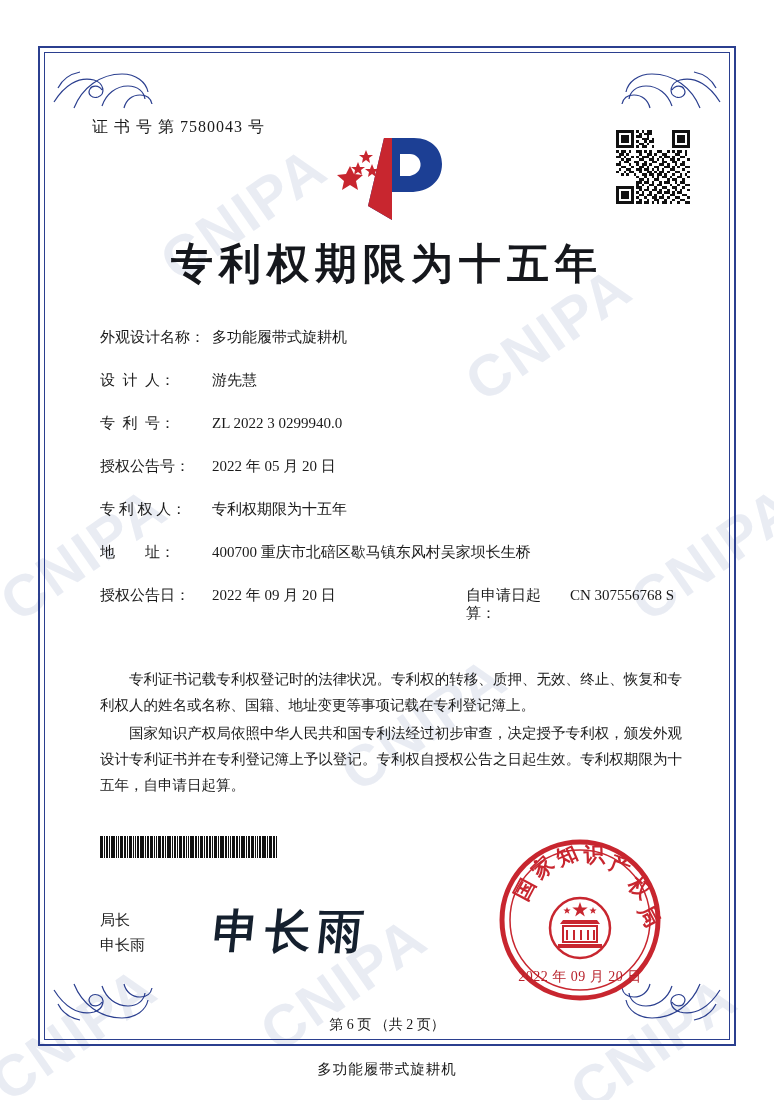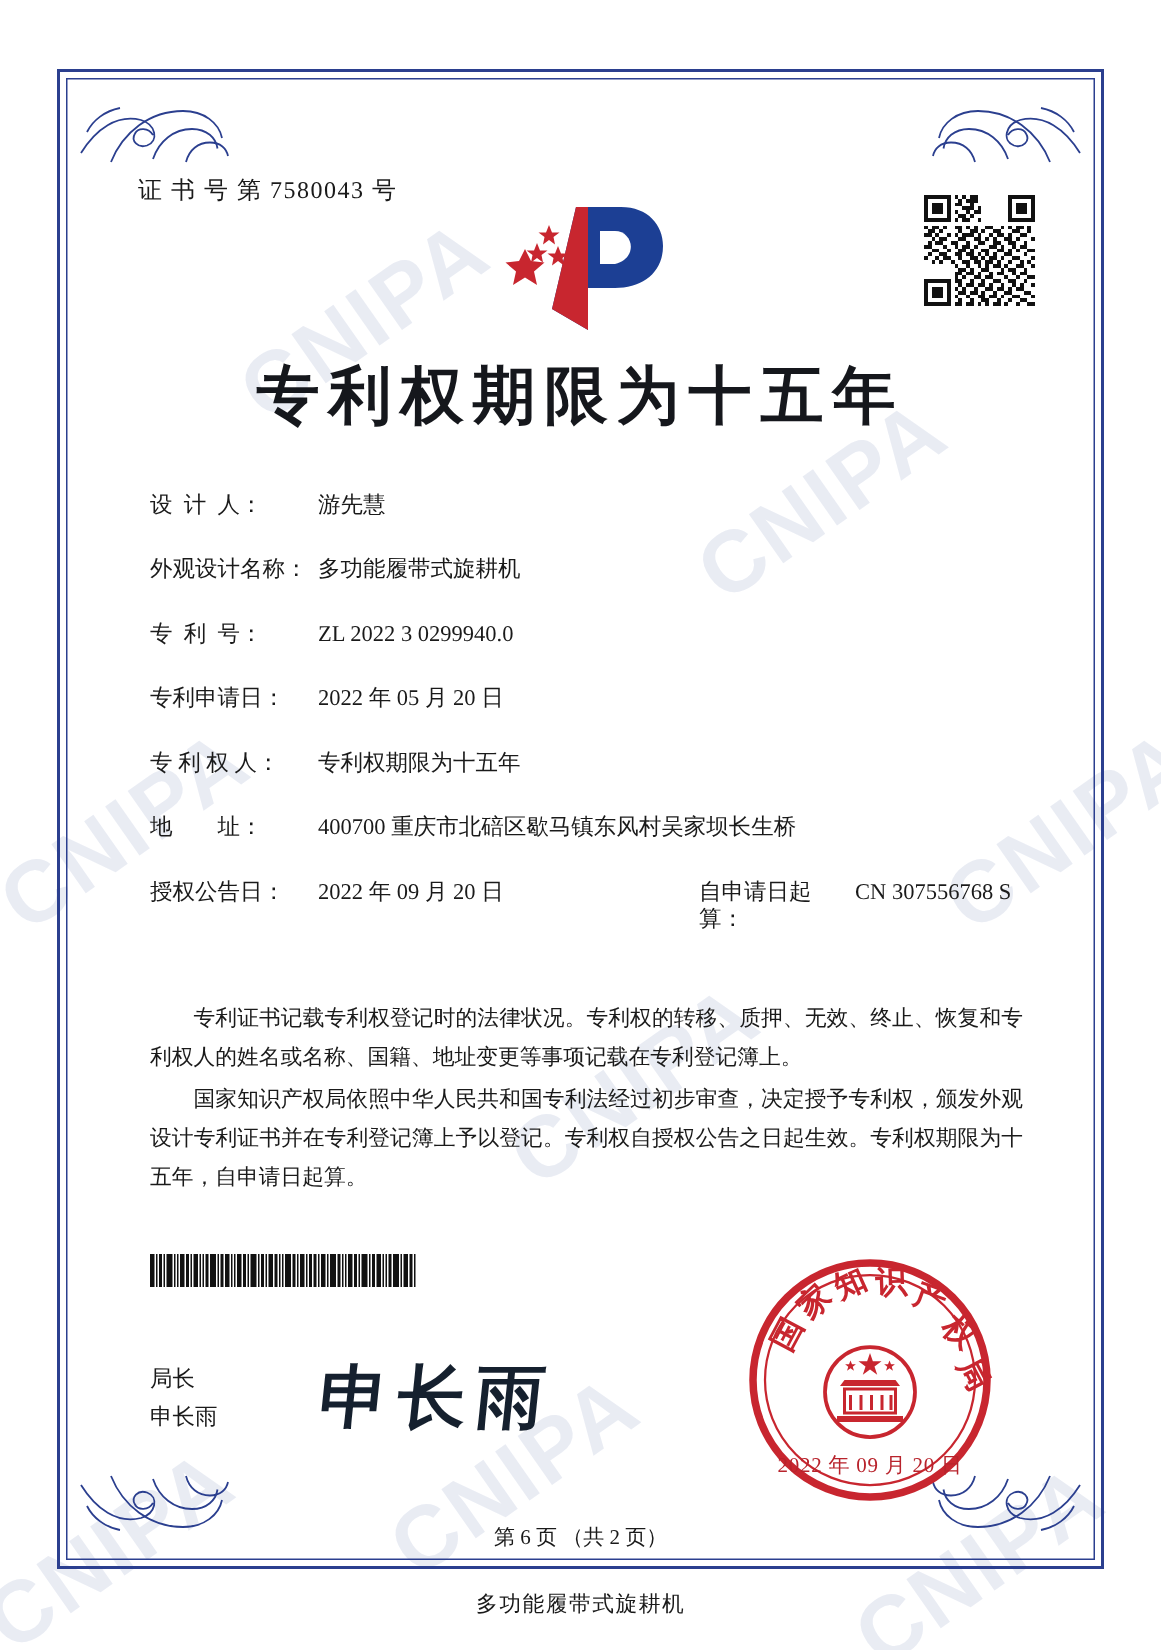--- a/index.html
+++ b/index.html
@@ -522,33 +522,33 @@
         <polygon points="50,32 52,37 57,37 53,40 54,45 50,42 46,45 47,40 43,37 48,37"></polygon>
       </g>
       <path d="M88 22 C100 22 104 40 88 44 L78 44 L78 22 Z" fill="#ffffff"></path>
     </svg>
   </div>
 
   <div class="cert-title">专利权期限为十五年</div>
 
   <div class="fields">
     <div class="field-row">
+      <span class="field-label">外观设计名称：</span>
+      <span class="field-value">多功能履带式旋耕机</span>
+    </div>
+    <div class="field-row">
       <span class="field-label">设  计  人：</span>
       <span class="field-value">游先慧</span>
-    </div>
-    <div class="field-row">
-      <span class="field-label">外观设计名称：</span>
-      <span class="field-value">多功能履带式旋耕机</span>
     </div>
     <div class="field-row">
       <span class="field-label">专  利  号：</span>
       <span class="field-value">ZL 2022 3 0299940.0</span>
     </div>
     <div class="field-row">
-      <span class="field-label">专利申请日：</span>
+      <span class="field-label">授权公告号：</span>
       <span class="field-value">2022 年 05 月 20 日</span>
     </div>
     <div class="field-row">
       <span class="field-label">专 利 权 人：</span>
       <span class="field-value">专利权期限为十五年</span>
     </div>
     <div class="field-row">
       <span class="field-label">地        址：</span>
       <span class="field-value">400700  重庆市北碚区歇马镇东风村吴家坝长生桥</span>
     </div>

